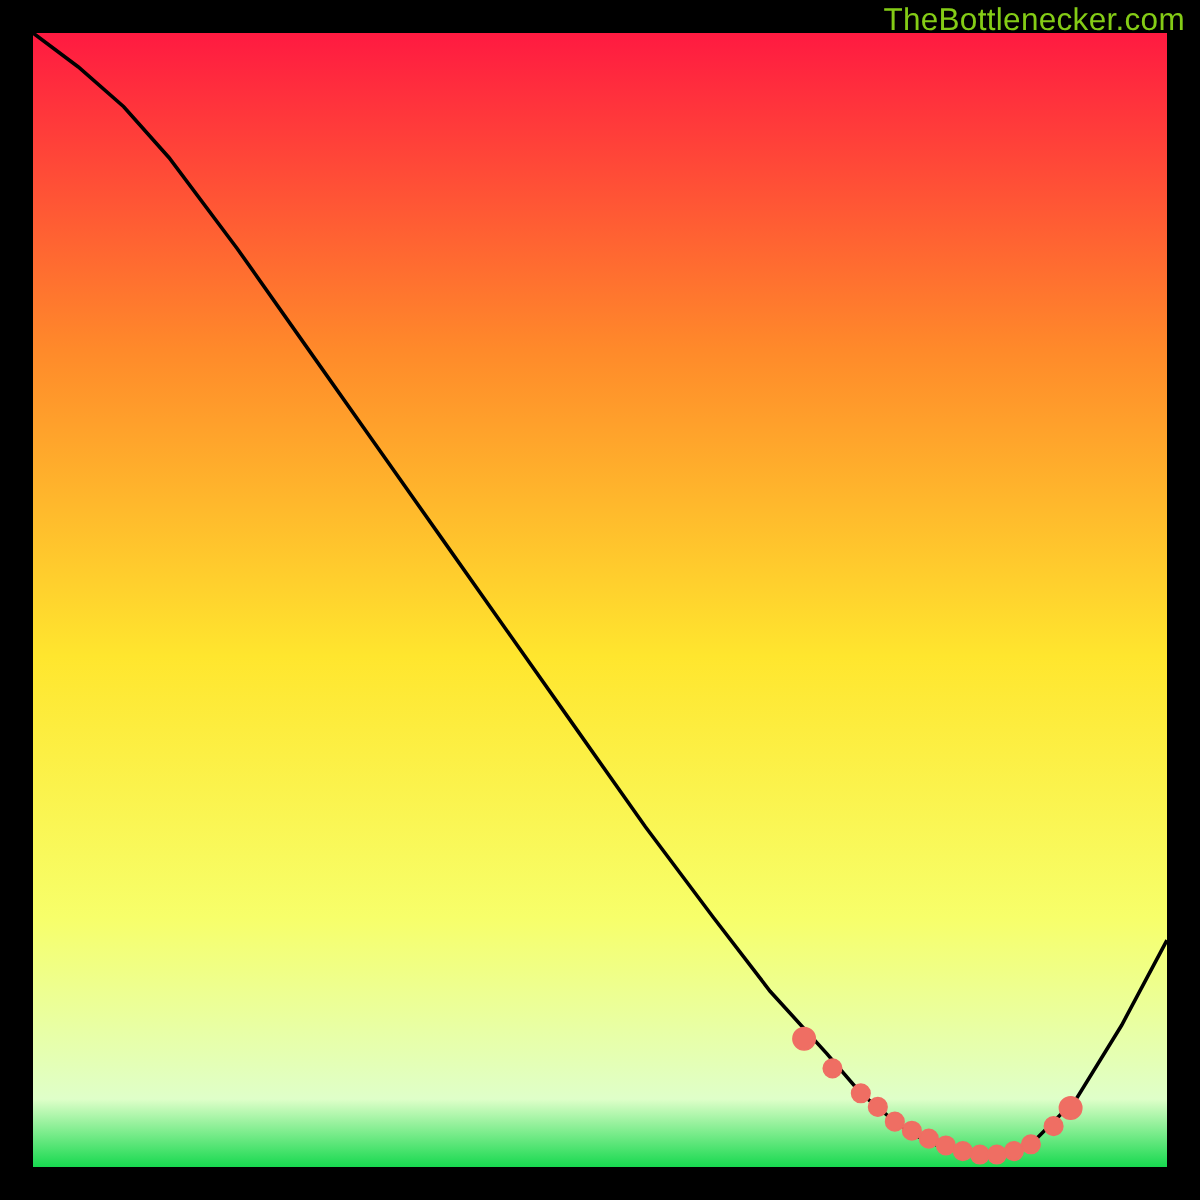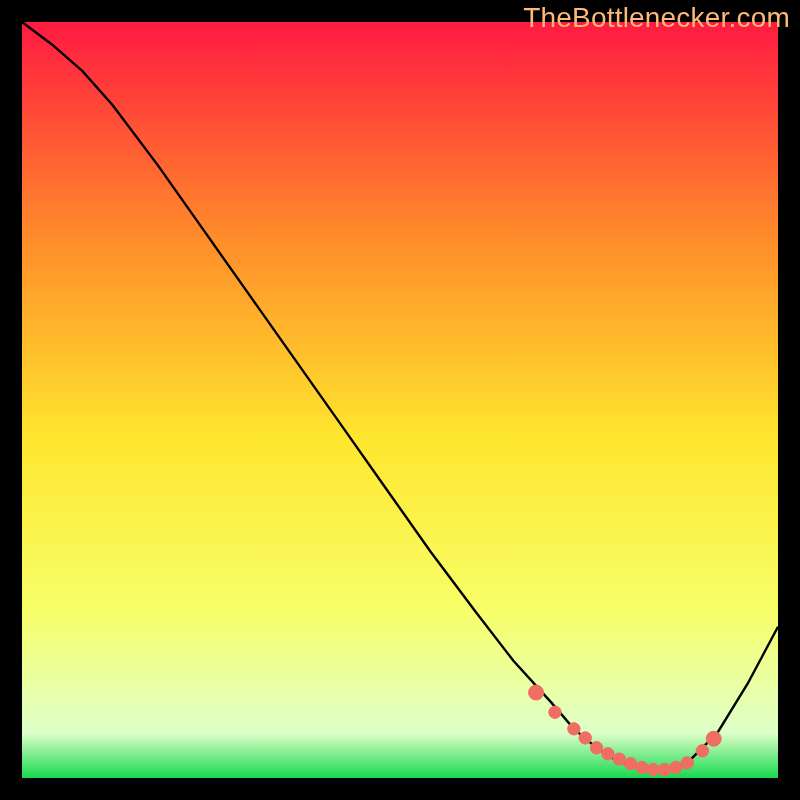--- a/index.html
+++ b/index.html
@@ -21,22 +21,22 @@
     position: absolute;
     left: 22px;
     top: 22px;
     width: 756px;
     height: 756px;
   }
   .watermark {
     position: absolute;
     top: 2px;
     right: 10px;
-    color: #fdba74;
-    font-size: 28px;
+    color: #84cc16;
+    font-size: 21px;
     font-weight: 500;
     letter-spacing: 0.2px;
     user-select: none;
   }
 </style>
 </head>
 <body>
 
 <div class="stage">
   <svg class="plot" viewBox="0 0 756 756" preserveAspectRatio="none">

